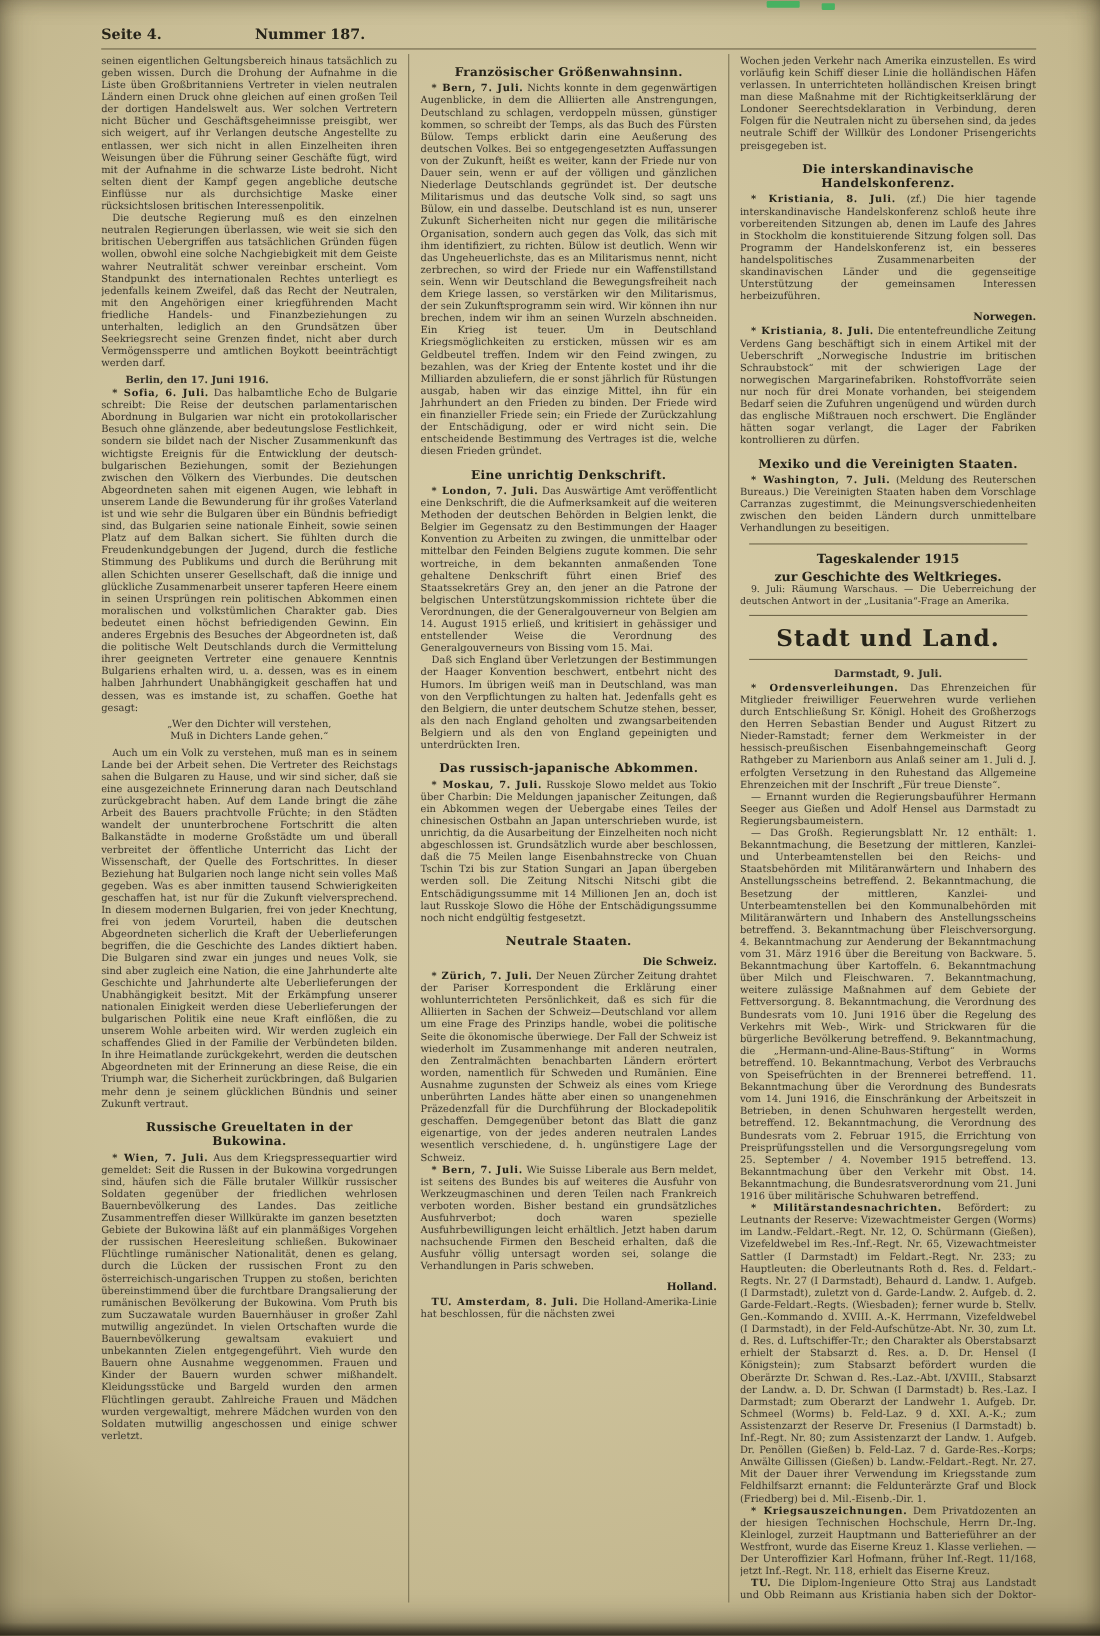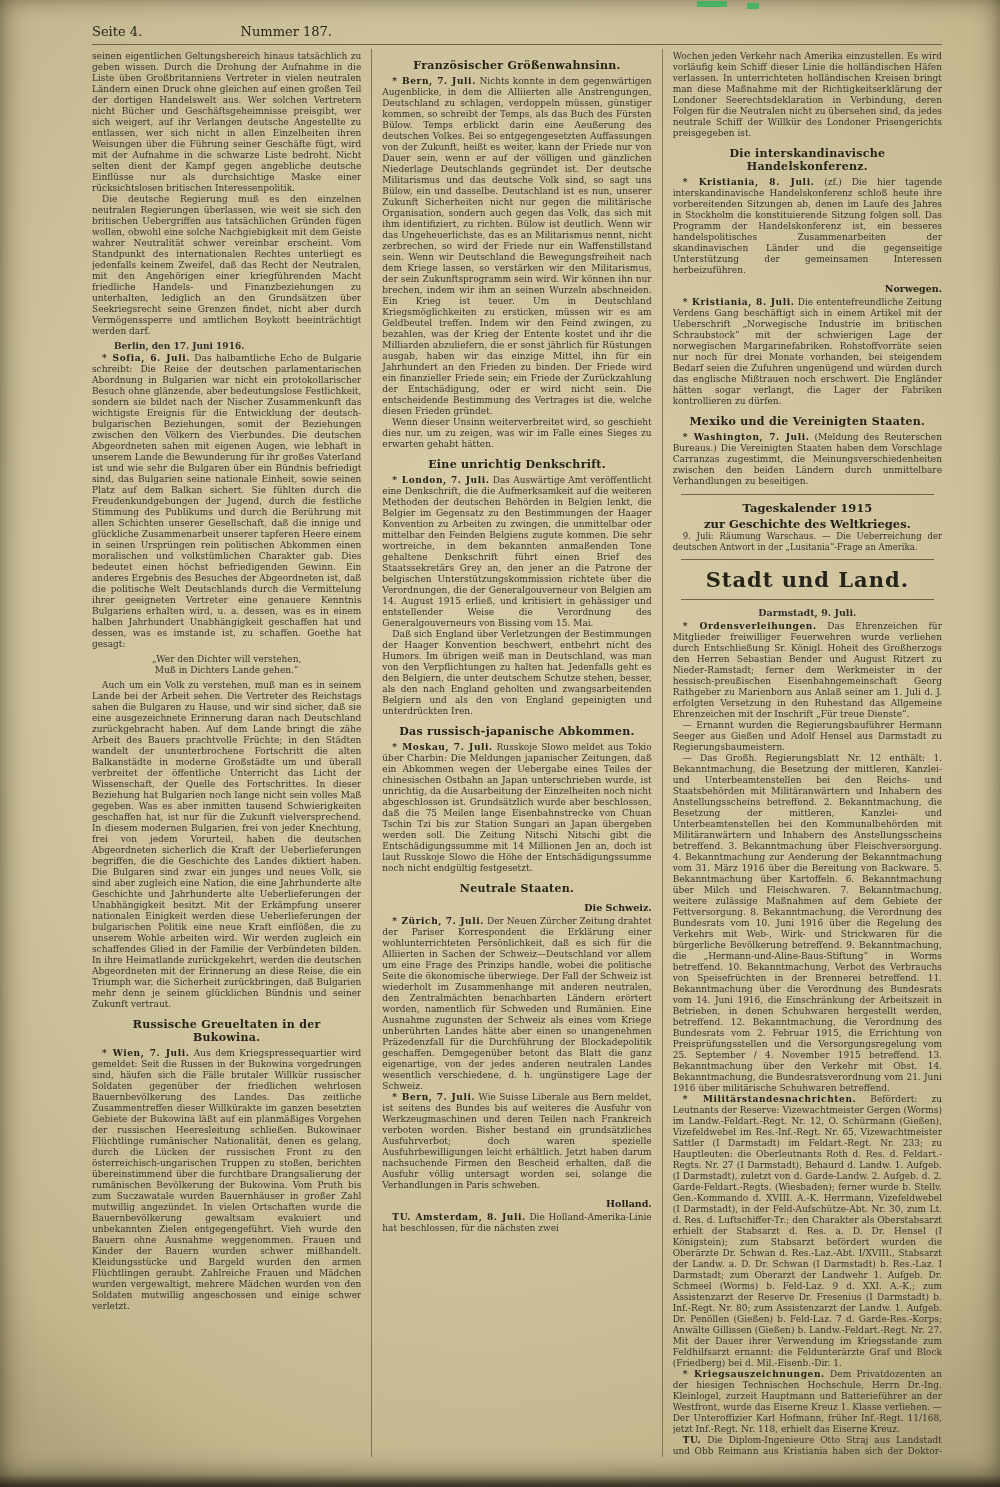--- a/index.html
+++ b/index.html
@@ -17,21 +17,21 @@
     font-family:"DejaVu Serif","Liberation Serif",serif;
     color:var(--ink);
   }
   .page::after{content:"";position:absolute;left:0;right:0;bottom:0;height:12px;
     background:linear-gradient(to top, rgba(35,31,20,.75), rgba(35,31,20,0));pointer-events:none;}
   .scan-mark{position:absolute;top:0;height:6px;background:var(--scan);border-radius:1px;opacity:.9;}
   .scan-mark.m1{left:697px;width:30px;top:1px;}
   .scan-mark.m2{left:747px;width:12px;top:3px;}
 
   .inner{position:absolute;left:92px;right:58px;top:24px;bottom:0;}
-  .masthead-row{display:flex;align-items:center;font-weight:normal;color:var(--ink-dark);}
+  .masthead-row{display:flex;align-items:center;font-weight:bold;color:var(--ink-dark);}
   .mh-left{font-size:13px;width:120px;}
   .mh-center{flex:1;text-align:center;font-size:14px;letter-spacing:.4px;}
   .mh-right{font-size:13px;width:120px;text-align:right;}
   .rule-h{border-top:1.5px solid var(--rule);margin-top:5px;}
 
   .columns{display:flex;align-items:stretch;height:1408px;overflow:hidden;margin-top:4px;}
   .col{flex:1;overflow:hidden;padding-top:2px;}
   .rule-v{width:1px;background:var(--rule);margin:0 10px;opacity:.8;}
 
   .para{font-size:9px;line-height:11px;text-align:justify;text-indent:10px;margin:0;}
@@ -68,21 +68,20 @@
           <p class="verse">„Wer den Dichter will verstehen,
 Muß in Dichters Lande gehen.“</p>
           <p class="para">Auch um ein Volk zu verstehen, muß man es in seinem Lande bei der Arbeit sehen. Die Vertreter des Reichstags sahen die Bulgaren zu Hause, und wir sind sicher, daß sie eine ausgezeichnete Erinnerung daran nach Deutschland zurückgebracht haben. Auf dem Lande bringt die zähe Arbeit des Bauers prachtvolle Früchte; in den Städten wandelt der ununterbrochene Fortschritt die alten Balkanstädte in moderne Großstädte um und überall verbreitet der öffentliche Unterricht das Licht der Wissenschaft, der Quelle des Fortschrittes. In dieser Beziehung hat Bulgarien noch lange nicht sein volles Maß gegeben. Was es aber inmitten tausend Schwierigkeiten geschaffen hat, ist nur für die Zukunft vielversprechend. In diesem modernen Bulgarien, frei von jeder Knechtung, frei von jedem Vorurteil, haben die deutschen Abgeordneten sicherlich die Kraft der Ueberlieferungen begriffen, die die Geschichte des Landes diktiert haben. Die Bulgaren sind zwar ein junges und neues Volk, sie sind aber zugleich eine Nation, die eine Jahrhunderte alte Geschichte und Jahrhunderte alte Ueberlieferungen der Unabhängigkeit besitzt. Mit der Erkämpfung unserer nationalen Einigkeit werden diese Ueberlieferungen der bulgarischen Politik eine neue Kraft einflößen, die zu unserem Wohle arbeiten wird. Wir werden zugleich ein schaffendes Glied in der Familie der Verbündeten bilden. In ihre Heimatlande zurückgekehrt, werden die deutschen Abgeordneten mit der Erinnerung an diese Reise, die ein Triumph war, die Sicherheit zurückbringen, daß Bulgarien mehr denn je seinem glücklichen Bündnis und seiner Zukunft vertraut.</p>
           <h2 class="headline">Russische Greueltaten in der Bukowina.</h2>
           <p class="para"><b class="lead">* Wien, 7. Juli.</b> Aus dem Kriegspressequartier wird gemeldet: Seit die Russen in der Bukowina vorgedrungen sind, häufen sich die Fälle brutaler Willkür russischer Soldaten gegenüber der friedlichen wehrlosen Bauernbevölkerung des Landes. Das zeitliche Zusammentreffen dieser Willkürakte im ganzen besetzten Gebiete der Bukowina läßt auf ein planmäßiges Vorgehen der russischen Heeresleitung schließen. Bukowinaer Flüchtlinge rumänischer Nationalität, denen es gelang, durch die Lücken der russischen Front zu den österreichisch-ungarischen Truppen zu stoßen, berichten übereinstimmend über die furchtbare Drangsalierung der rumänischen Bevölkerung der Bukowina. Vom Pruth bis zum Suczawatale wurden Bauernhäuser in großer Zahl mutwillig angezündet. In vielen Ortschaften wurde die Bauernbevölkerung gewaltsam evakuiert und unbekannten Zielen entgegengeführt. Vieh wurde den Bauern ohne Ausnahme weggenommen. Frauen und Kinder der Bauern wurden schwer mißhandelt. Kleidungsstücke und Bargeld wurden den armen Flüchtlingen geraubt. Zahlreiche Frauen und Mädchen wurden vergewaltigt, mehrere Mädchen wurden von den Soldaten mutwillig angeschossen und einige schwer verletzt.</p>
         </section>
       <div class="rule-v"></div>
       <section class="col" id="col-1">
           <h2 class="headline">Französischer Größenwahnsinn.</h2>
           <p class="para"><b class="lead">* Bern, 7. Juli.</b> Nichts konnte in dem gegenwärtigen Augenblicke, in dem die Alliierten alle Anstrengungen, Deutschland zu schlagen, verdoppeln müssen, günstiger kommen, so schreibt der Temps, als das Buch des Fürsten Bülow. Temps erblickt darin eine Aeußerung des deutschen Volkes. Bei so entgegengesetzten Auffassungen von der Zukunft, heißt es weiter, kann der Friede nur von Dauer sein, wenn er auf der völligen und gänzlichen Niederlage Deutschlands gegründet ist. Der deutsche Militarismus und das deutsche Volk sind, so sagt uns Bülow, ein und dasselbe. Deutschland ist es nun, unserer Zukunft Sicherheiten nicht nur gegen die militärische Organisation, sondern auch gegen das Volk, das sich mit ihm identifiziert, zu richten. Bülow ist deutlich. Wenn wir das Ungeheuerlichste, das es an Militarismus nennt, nicht zerbrechen, so wird der Friede nur ein Waffenstillstand sein. Wenn wir Deutschland die Bewegungsfreiheit nach dem Kriege lassen, so verstärken wir den Militarismus, der sein Zukunftsprogramm sein wird. Wir können ihn nur brechen, indem wir ihm an seinen Wurzeln abschneiden. Ein Krieg ist teuer. Um in Deutschland Kriegsmöglichkeiten zu ersticken, müssen wir es am Geldbeutel treffen. Indem wir den Feind zwingen, zu bezahlen, was der Krieg der Entente kostet und ihr die Milliarden abzuliefern, die er sonst jährlich für Rüstungen ausgab, haben wir das einzige Mittel, ihn für ein Jahrhundert an den Frieden zu binden. Der Friede wird ein finanzieller Friede sein; ein Friede der Zurückzahlung der Entschädigung, oder er wird nicht sein. Die entscheidende Bestimmung des Vertrages ist die, welche diesen Frieden gründet.</p>
-          <p class="para">Wenn dieser Unsinn weiterverbreitet wird, so geschieht dies nur, um zu zeigen, was wir im Falle eines Sieges zu erwarten gehabt hätten.</p>
           <h2 class="headline">Eine unrichtig Denkschrift.</h2>
           <p class="para"><b class="lead">* London, 7. Juli.</b> Das Auswärtige Amt veröffentlicht eine Denkschrift, die die Aufmerksamkeit auf die weiteren Methoden der deutschen Behörden in Belgien lenkt, die Belgier im Gegensatz zu den Bestimmungen der Haager Konvention zu Arbeiten zu zwingen, die unmittelbar oder mittelbar den Feinden Belgiens zugute kommen. Die sehr wortreiche, in dem bekannten anmaßenden Tone gehaltene Denkschrift führt einen Brief des Staatssekretärs Grey an, den jener an die Patrone der belgischen Unterstützungskommission richtete über die Verordnungen, die der Generalgouverneur von Belgien am 14. August 1915 erließ, und kritisiert in gehässiger und entstellender Weise die Verordnung des Generalgouverneurs von Bissing vom 15. Mai.</p>
           <p class="para">Daß sich England über Verletzungen der Bestimmungen der Haager Konvention beschwert, entbehrt nicht des Humors. Im übrigen weiß man in Deutschland, was man von den Verpflichtungen zu halten hat. Jedenfalls geht es den Belgiern, die unter deutschem Schutze stehen, besser, als den nach England geholten und zwangsarbeitenden Belgiern und als den von England gepeinigten und unterdrückten Iren.</p>
           <h2 class="headline">Das russisch-japanische Abkommen.</h2>
           <p class="para"><b class="lead">* Moskau, 7. Juli.</b> Russkoje Slowo meldet aus Tokio über Charbin: Die Meldungen japanischer Zeitungen, daß ein Abkommen wegen der Uebergabe eines Teiles der chinesischen Ostbahn an Japan unterschrieben wurde, ist unrichtig, da die Ausarbeitung der Einzelheiten noch nicht abgeschlossen ist. Grundsätzlich wurde aber beschlossen, daß die 75 Meilen lange Eisenbahnstrecke von Chuan Tschin Tzi bis zur Station Sungari an Japan übergeben werden soll. Die Zeitung Nitschi Nitschi gibt die Entschädigungssumme mit 14 Millionen Jen an, doch ist laut Russkoje Slowo die Höhe der Entschädigungssumme noch nicht endgültig festgesetzt.</p>
           <h2 class="headline">Neutrale Staaten.</h2>
           <h3 class="subhead">Die Schweiz.</h3>
           <p class="para"><b class="lead">* Zürich, 7. Juli.</b> Der Neuen Zürcher Zeitung drahtet der Pariser Korrespondent die Erklärung einer wohlunterrichteten Persönlichkeit, daß es sich für die Alliierten in Sachen der Schweiz—Deutschland vor allem um eine Frage des Prinzips handle, wobei die politische Seite die ökonomische überwiege. Der Fall der Schweiz ist wiederholt im Zusammenhange mit anderen neutralen, den Zentralmächten benachbarten Ländern erörtert worden, namentlich für Schweden und Rumänien. Eine Ausnahme zugunsten der Schweiz als eines vom Kriege unberührten Landes hätte aber einen so unangenehmen Präzedenzfall für die Durchführung der Blockadepolitik geschaffen. Demgegenüber betont das Blatt die ganz eigenartige, von der jedes anderen neutralen Landes wesentlich verschiedene, d. h. ungünstigere Lage der Schweiz.</p>
           <p class="para"><b class="lead">* Bern, 7. Juli.</b> Wie Suisse Liberale aus Bern meldet, ist seitens des Bundes bis auf weiteres die Ausfuhr von Werkzeugmaschinen und deren Teilen nach Frankreich verboten worden. Bisher bestand ein grundsätzliches Ausfuhrverbot; doch waren spezielle Ausfuhrbewilligungen leicht erhältlich. Jetzt haben darum nachsuchende Firmen den Bescheid erhalten, daß die Ausfuhr völlig untersagt worden sei, solange die Verhandlungen in Paris schweben.</p>
           <h3 class="subhead">Holland.</h3>

